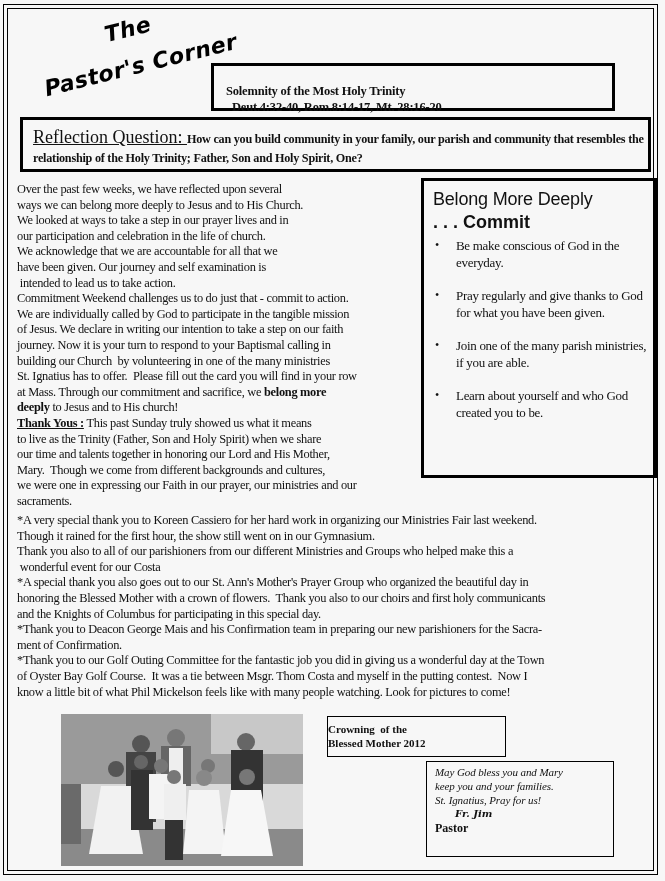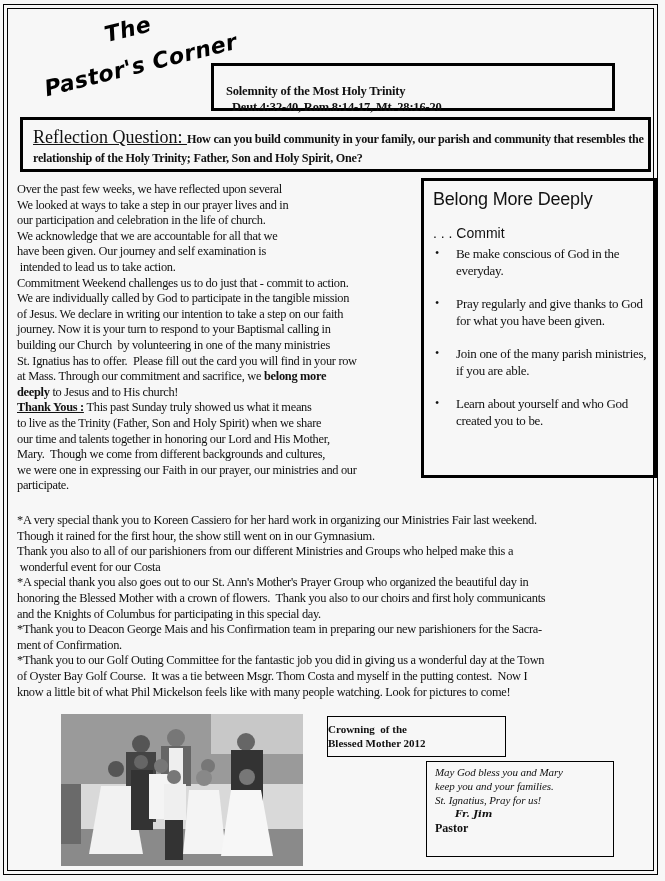--- a/index.html
+++ b/index.html
@@ -12,21 +12,21 @@
   .scripture-box { position:absolute; left:211px; top:63px; width:404px; height:48px; border:3px solid #000; box-sizing:border-box; padding:17px 0 0 12px; font-size:12.5px; font-weight:bold; line-height:16px; letter-spacing:-0.2px; }
   .scripture-box .ref { padding-left:6px; }
   .reflect-box { position:absolute; left:20px; top:117px; width:631px; height:55px; border:3px solid #000; box-sizing:border-box; padding:8px 0 0 10px; font-size:12.2px; font-weight:bold; line-height:19px; letter-spacing:-0.25px; }
   .reflect-label { font-weight:normal; font-size:18px; text-decoration:underline; letter-spacing:0; }
   .main-text { position:absolute; left:17px; top:182px; width:405px; font-size:12.4px; line-height:15.6px; letter-spacing:-0.3px; }
   .main-text .ln { white-space:nowrap; display:block; }
   .full-text { position:absolute; left:17px; top:513px; width:635px; font-size:12.4px; line-height:15.6px; letter-spacing:-0.3px; }
   .full-text .ln { white-space:nowrap; display:block; }
   .belong-box { position:absolute; left:421px; top:178px; width:236px; height:300px; border:3px solid #000; box-sizing:border-box; padding:8px 0 0 9px; }
   .belong-title { font-family:"Liberation Sans", sans-serif; font-weight:normal; font-size:18px; letter-spacing:-0.2px; }
-  .belong-sub { font-family:"Liberation Sans", sans-serif; font-size:14px; margin-top:15px; color:#111; }
+  .belong-sub { font-family:"Liberation Sans", sans-serif; font-size:18px; margin-top:2px; color:#111;font-weight:bold; }
   .belong-list { list-style:none; margin:4px 0 0 0; padding:0; }
   .belong-list li { position:relative; padding-left:23px; font-size:13px; line-height:17px; margin-bottom:16px; letter-spacing:-0.3px; }
   .bullet { position:absolute; left:2px; top:0; font-size:12px; }
   .photo { position:absolute; left:61px; top:714px; width:242px; height:152px; background:#ccc; overflow:hidden; }
   .crown-box { position:absolute; left:327px; top:716px; width:179px; height:41px; border:1px solid #000; box-sizing:border-box; text-align:left; font-weight:bold; font-size:11px; line-height:14px; padding-top:5px; }
   .bless-box { position:absolute; left:426px; top:761px; width:188px; height:96px; border:1px solid #000; box-sizing:border-box; padding:3px 0 0 8px; font-size:11px; line-height:14px; }
   .bless-box .it { font-style:italic; display:block; letter-spacing:-0.1px; }
   .bless-box .sig { font-style:italic; font-weight:bold; font-size:10px; display:block; font-family:"DejaVu Serif", serif;margin-left:20px; }
   .bless-box .pastor { font-weight:bold; display:block; font-size:12px; }
 </style>
@@ -43,39 +43,40 @@
   <div>Solemnity of the Most Holy Trinity</div>
   <div class="ref">Deut.4:32-40, Rom.8:14-17, Mt. 28:16-20</div>
 </div>
 
 <div class="reflect-box">
   <span class="reflect-label">Reflection Question: </span><span>How can you build community in your family, our parish and community that resembles the relationship of the Holy Trinity; Father, Son and Holy Spirit, One?</span>
 </div>
 
 <div class="main-text">
   <span class="ln">Over the past few weeks, we have reflected upon several</span>
+  <span class="ln">ways we can belong more deeply to Jesus and to His Church.</span>
   <span class="ln">We looked at ways to take a step in our prayer lives and in</span>
   <span class="ln">our participation and celebration in the life of church.</span>
   <span class="ln">We acknowledge that we are accountable for all that we</span>
   <span class="ln">have been given. Our journey and self examination is</span>
   <span class="ln" style="white-space:pre"> intended to lead us to take action.</span>
   <span class="ln">Commitment Weekend challenges us to do just that - commit to action.</span>
   <span class="ln">We are individually called by God to participate in the tangible mission</span>
   <span class="ln">of Jesus. We declare in writing our intention to take a step on our faith</span>
   <span class="ln">journey. Now it is your turn to respond to your Baptismal calling in</span>
   <span class="ln" style="white-space:pre">building our Church  by volunteering in one of the many ministries</span>
   <span class="ln" style="white-space:pre">St. Ignatius has to offer.  Please fill out the card you will find in your row</span>
   <span class="ln"><span>at Mass. Through our commitment and sacrifice, we </span><b>belong more</b></span>
   <span class="ln"><b>deeply</b><span> to Jesus and to His church!</span></span>
   <span class="ln"><b style="text-decoration:underline">Thank Yous :</b><span> This past Sunday truly showed us what it means</span></span>
   <span class="ln">to live as the Trinity (Father, Son and Holy Spirit) when we share</span>
   <span class="ln">our time and talents together in honoring our Lord and His Mother,</span>
   <span class="ln" style="white-space:pre">Mary.  Though we come from different backgrounds and cultures,</span>
   <span class="ln">we were one in expressing our Faith in our prayer, our ministries and our</span>
-  <span class="ln">participate.</span>
+  <span class="ln">sacraments.</span>
 </div>
 
 <div class="full-text">
   <span class="ln">*A very special thank you to Koreen Cassiero for her hard work in organizing our Ministries Fair last weekend.</span>
   <span class="ln">Though it rained for the first hour, the show still went on in our Gymnasium.</span>
   <span class="ln">Thank you also to all of our parishioners from our different Ministries and Groups who helped make this a</span>
   <span class="ln" style="white-space:pre"> wonderful event for our Costa</span>
   <span class="ln">*A special thank you also goes out to our St. Ann's Mother's Prayer Group who organized the beautiful day in</span>
   <span class="ln" style="white-space:pre">honoring the Blessed Mother with a crown of flowers.  Thank you also to our choirs and first holy communicants</span>
   <span class="ln">and the Knights of Columbus for participating in this special day.</span>

